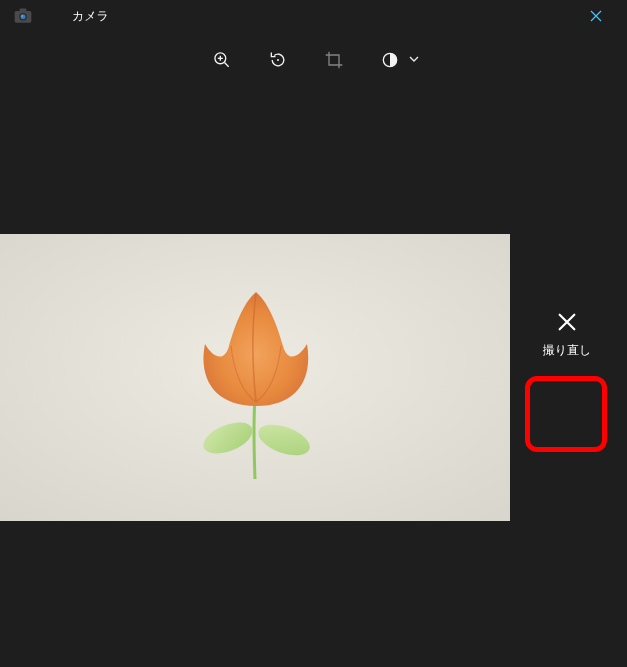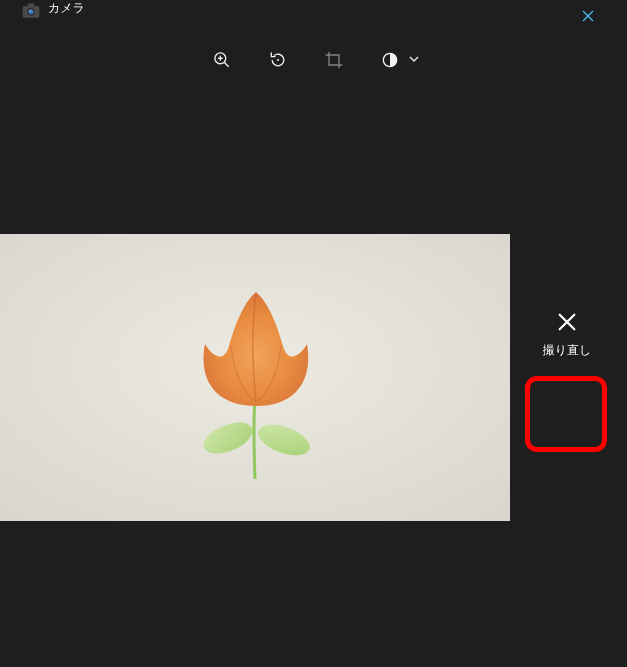--- a/index.html
+++ b/index.html
@@ -8,22 +8,24 @@
       height: 667px;
       background: #1e1e1e;
       font-family: "Yu Gothic UI", "Meiryo", sans-serif;
       color: #ffffff;
       overflow: hidden;
       position: relative;
     }
     .titlebar {
       height: 32px;
       display: flex;
-      padding: 0 16px;
+      align-items: center;
+      padding: 0 8px;
       background: #1e1e1e;
+      gap: 32px;
     }
     .titlebar .app-icon {
       width: 22px;
       height: 22px;
       margin: 0 6px 0 4px;
       display: flex;
       align-items: center;
       justify-content: center;
     }
     .titlebar .title {

